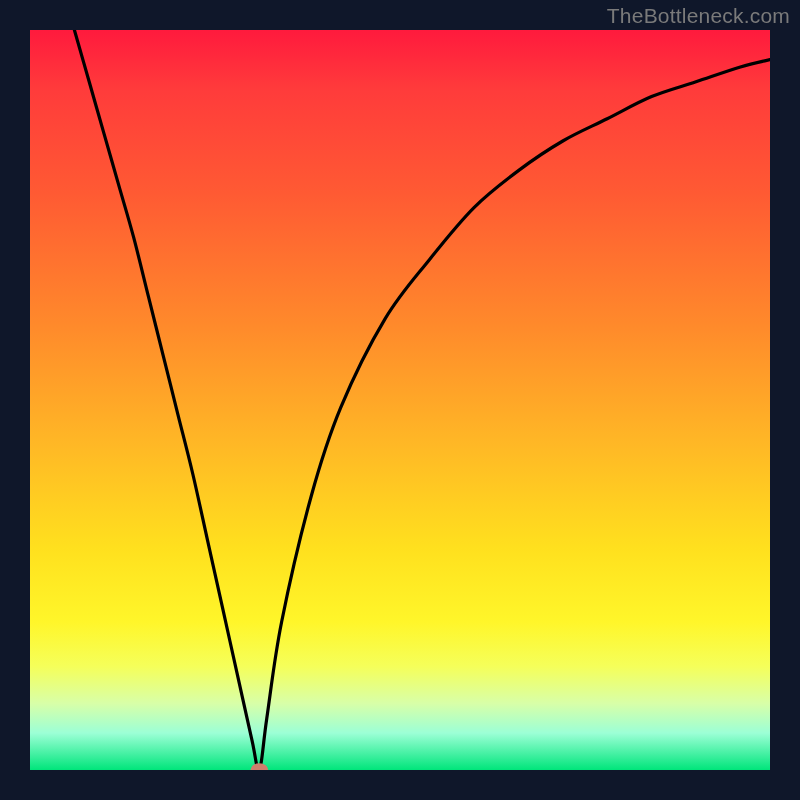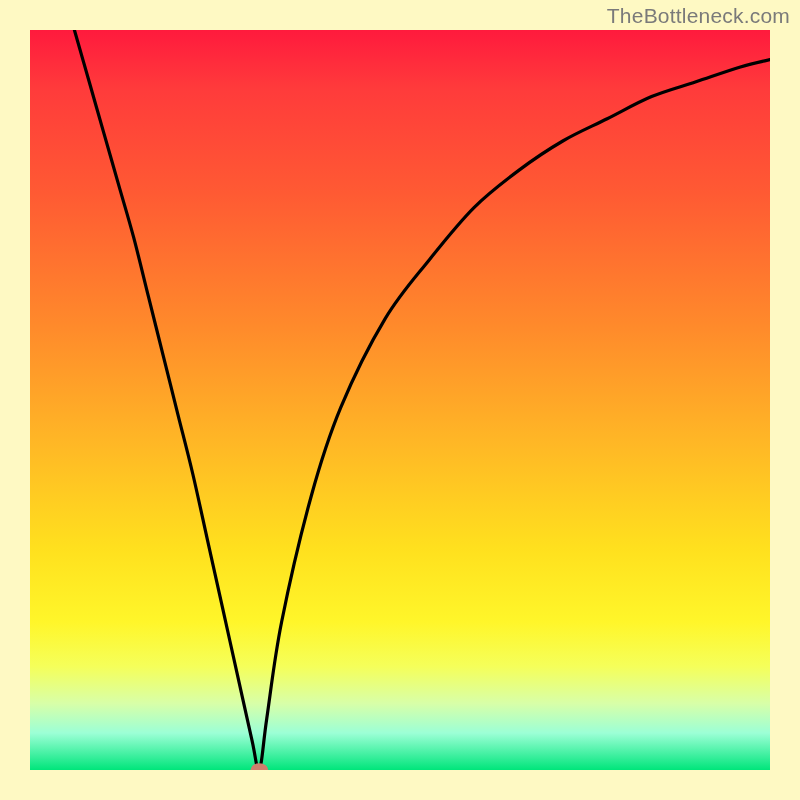--- a/index.html
+++ b/index.html
@@ -8,21 +8,21 @@
     width: 800px;
     height: 800px;
     overflow: hidden;
     background: #000;
     font-family: Arial, Helvetica, sans-serif;
   }
   .frame {
     position: relative;
     width: 800px;
     height: 800px;
-    background: #fef9c3;
+    background: #0f172a;
   }
   .plot-area {
     position: absolute;
     left: 30px;
     top: 30px;
     width: 740px;
     height: 740px;
     
     background: linear-gradient(to bottom,
       #ff1a3d 0%,

